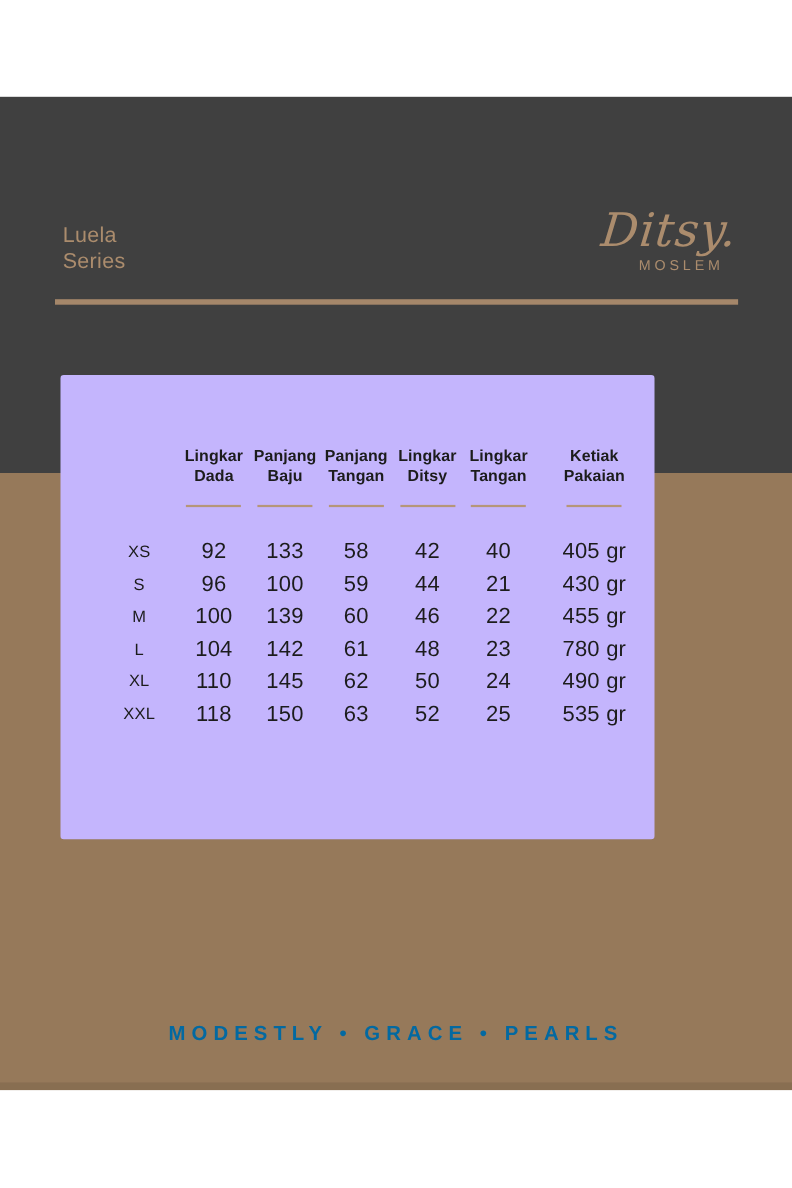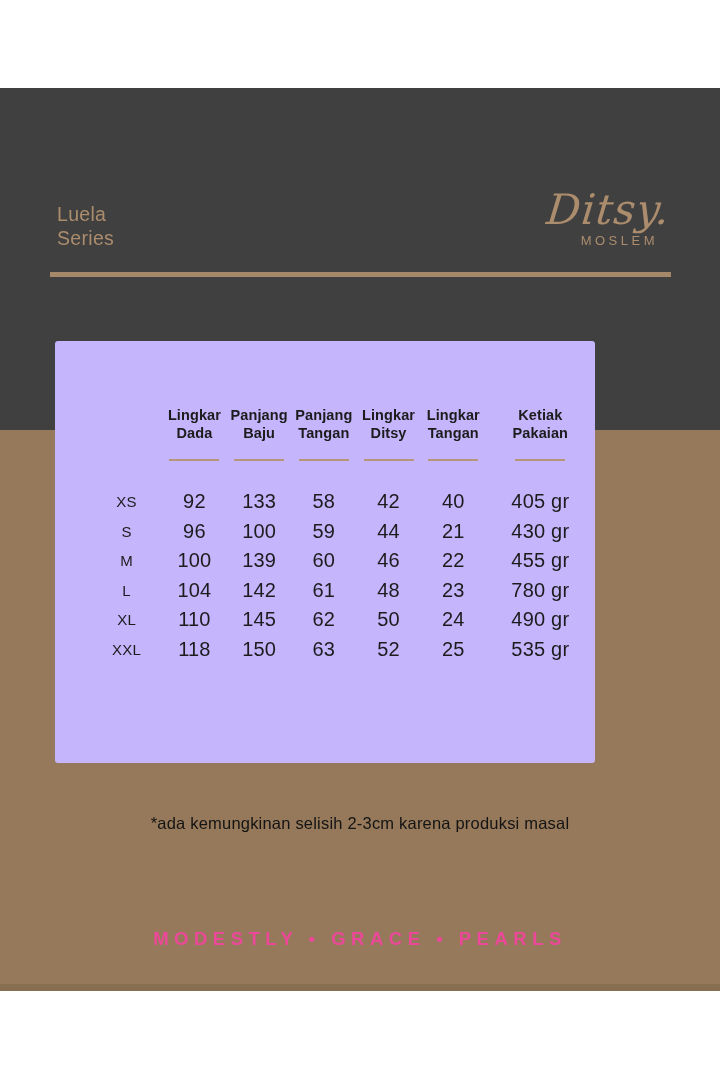--- a/index.html
+++ b/index.html
@@ -88,21 +88,21 @@
   .footnotes {
     position:absolute; left:0; top:810px; width:720px;
     text-align:center;
     color:#141414;
     font-size:16.5px; line-height:26.5px;
     font-weight:500; letter-spacing:0.2px;
   }
   .tagline {
     position:absolute; left:0; top:928px; width:720px;
     text-align:center;
-    color:#ec4899;
+    color:#0369a1;
     font-size:18.5px; font-weight:700;
     letter-spacing:5.5px;
   }
 </style>
 </head>
 <body>
 
 <div class="page">
 
   <div class="black-panel">
@@ -214,18 +214,17 @@
         <div class="td c-mid">63</div>
         <div class="td c-mid">52</div>
         <div class="td c-mid">25</div>
         <div class="td c-last">535 gr</div>
       </div>
 
     </div>
   </div>
 
   <div class="footnotes">
-    <div>*ada kemungkinan selisih 2-3cm karena produksi masal</div>
   </div>
 
   <div class="tagline">MODESTLY • GRACE • PEARLS</div>
 
 </div>
 
 </body></html>

